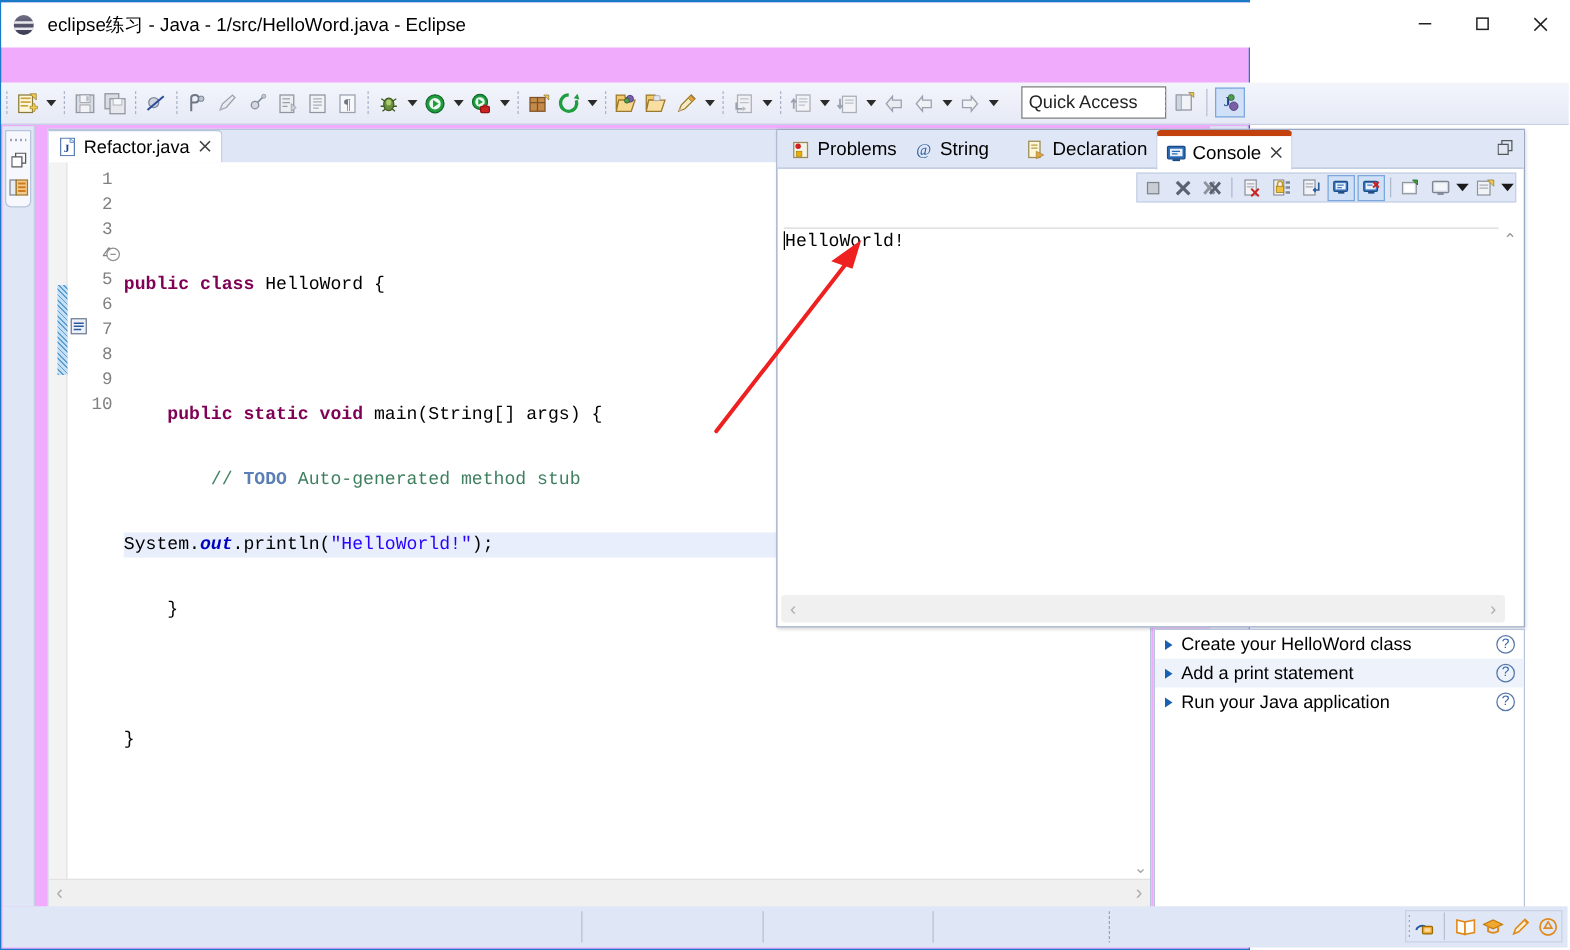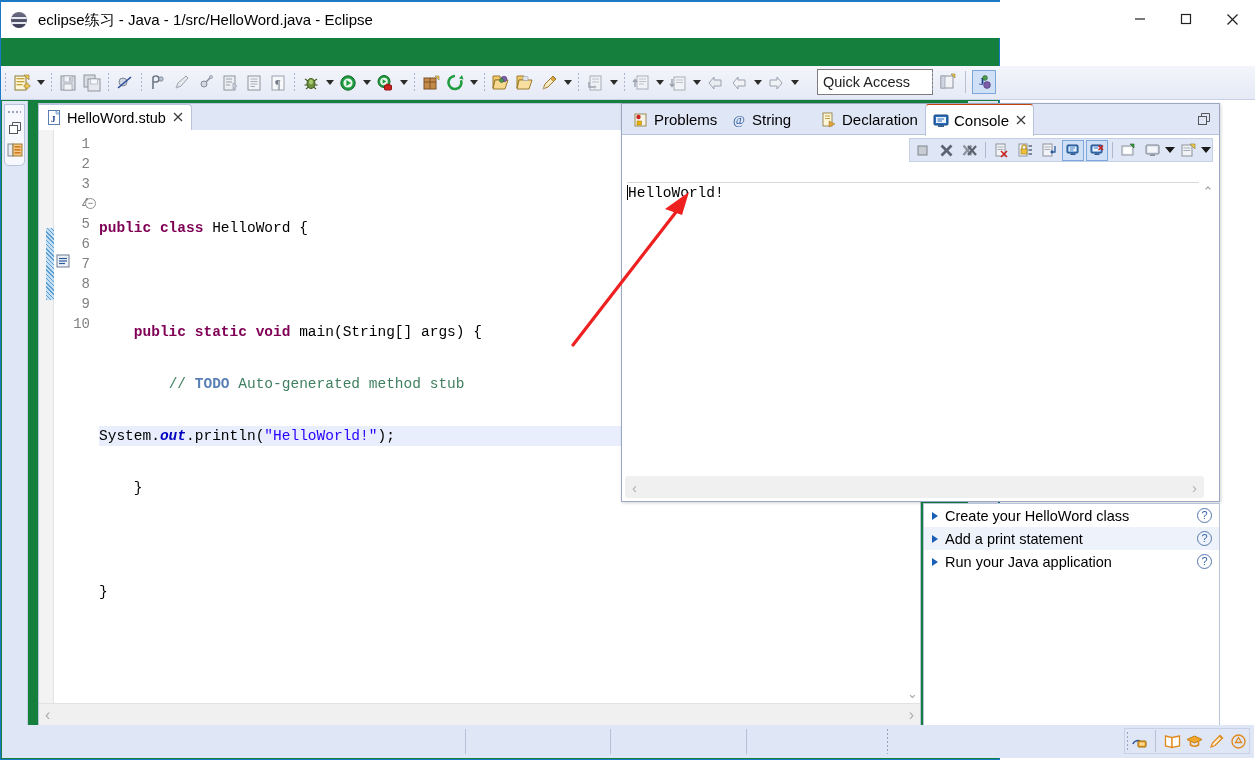--- a/index.html
+++ b/index.html
@@ -8,21 +8,21 @@
     margin: 0; padding: 0;
     width: 1256px; height: 760px;
     overflow: hidden;
     font-family: "Liberation Sans", sans-serif;
     background: #ffffff;
   }
 
   #app {
     position: relative;
     width: 1000px; height: 760px;
-    background: #15803d;
+    background: #f0abfc;
     border: 1px solid #1a7ac6;
     border-top: 2px solid #1a7ac6;
   }
 
   
   .titlebar {
     position: absolute; left: 0; top: 0;
     width: 1254px; height: 36px;
     background: #ffffff;
     display: flex; align-items: center;
@@ -229,21 +229,21 @@
   .con-tabrow {
     position: relative; height: 31px; background: #dfe6f5;
     border-bottom: 1px solid #b8c4dc;
   }
   .con-tab {
     position: absolute; top: 0; height: 31px;
     display: flex; align-items: center;
     font-size: 15px; color: #000; padding: 0 7px;
   }
   .con-tab.active {
-    background: #fff; border-top: 1px solid #c2410c;
+    background: #fff; border-top: 5px solid #c2410c;
     border-left: 1px solid #b8c4dc; border-right: 1px solid #b8c4dc;
     border-top-left-radius: 4px; border-top-right-radius: 4px;
     height: 32px;
   }
   .con-tab .ic { width: 16px; height: 16px; margin-right: 5px; position: relative; }
   .con-tab .cls { margin-left: 7px; font-size: 12px; color: #444; }
   .con-minmax {
     position: absolute; right: 7px; top: 8px;
     width: 14px; height: 14px; color: #4a4a4a;
   }
@@ -733,21 +733,21 @@
   <div class="editor">
     <div class="editor-tabrow">
       <div class="editor-tab">
         <span class="tab-java-icon">
           <svg width="15" height="15" viewBox="0 0 15 15">
             <rect x="1.5" y="0.5" width="11" height="14" fill="#fff" stroke="#5b7fb5"></rect>
             <path d="M9 0.5 L12.5 4 L9 4 z" fill="#cfe0f7" stroke="#5b7fb5" stroke-width="0.6"></path>
             <text x="4" y="11.5" font-size="9" fill="#1b3f8f" font-family="'Liberation Serif',serif" font-weight="bold">J</text>
           </svg>
         </span>
-        <span>HelloWord.stub</span>
+        <span>Refactor.java</span>
         <span class="tab-close">
           <svg width="10" height="10" viewBox="0 0 10 10">
             <line x1="1" y1="1" x2="9" y2="9" stroke="#3c3c3c" stroke-width="1.3"></line>
             <line x1="9" y1="1" x2="1" y2="9" stroke="#3c3c3c" stroke-width="1.3"></line>
           </svg>
         </span>
       </div>
     </div>
 
     <div class="editor-body">

